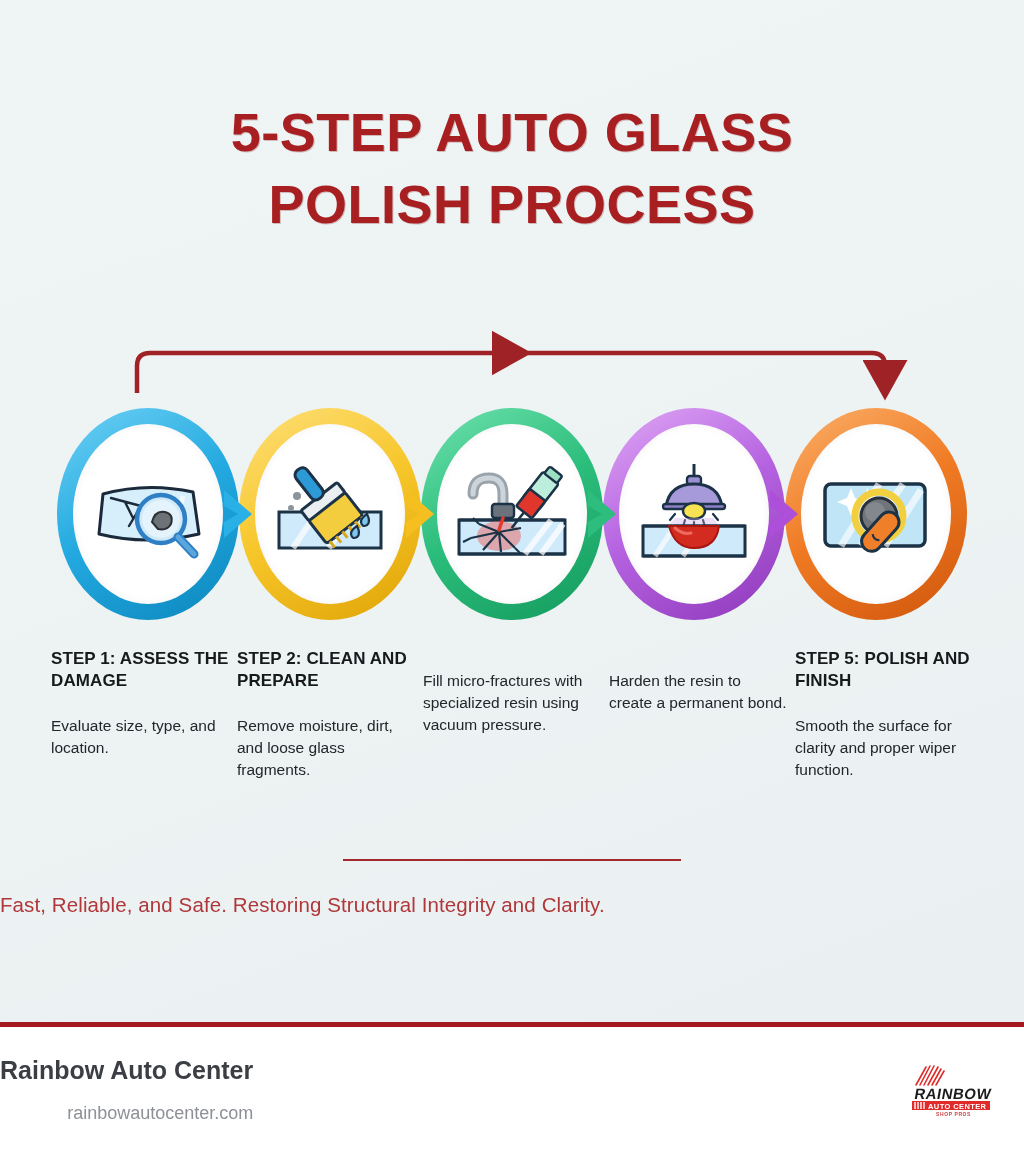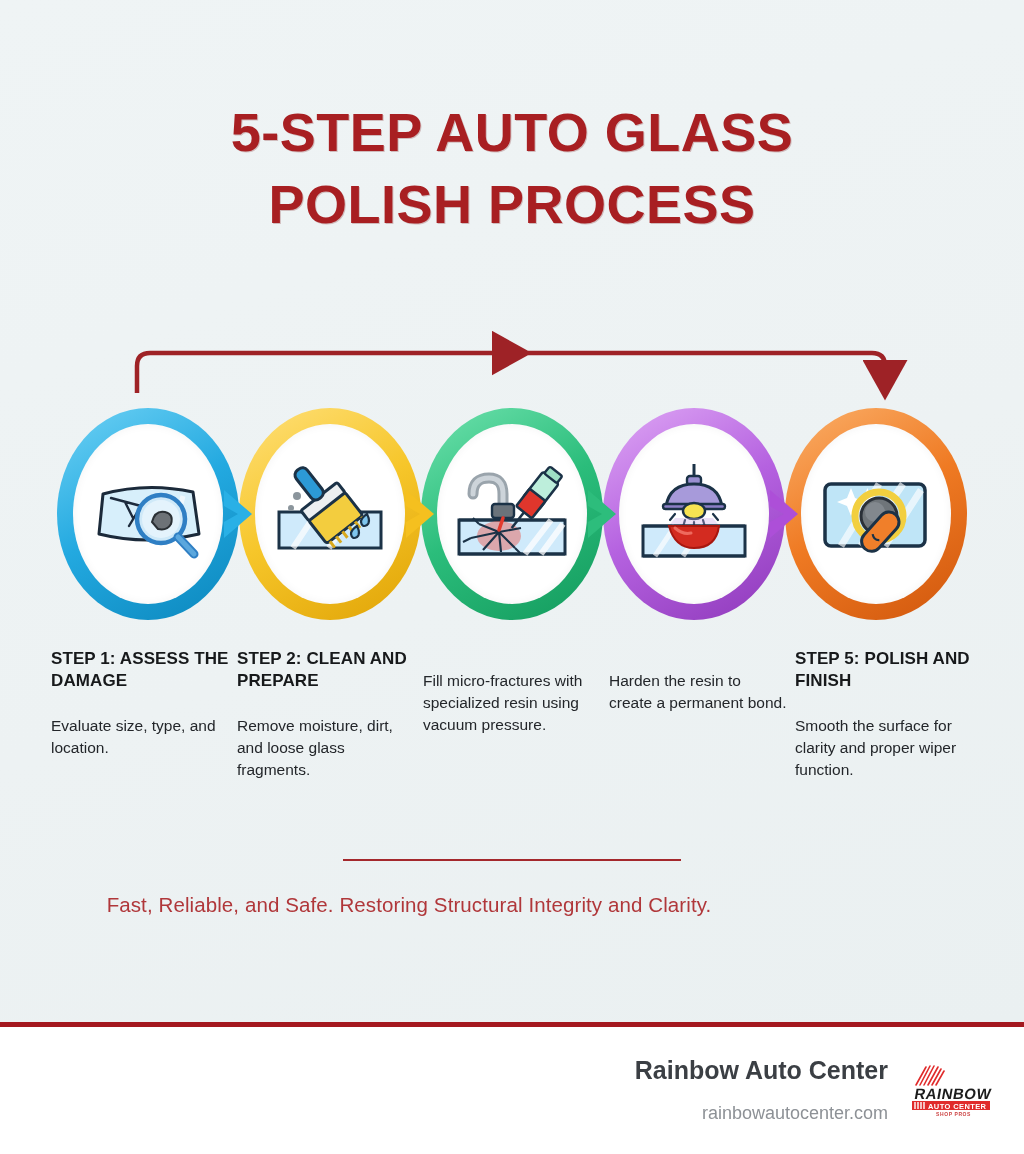--- a/index.html
+++ b/index.html
@@ -143,42 +143,40 @@
     top: 859px;
     width: 338px;
     height: 2px;
     background: #a4282c;
   }
   .tagline {
     position: absolute;
     left: 0;
     top: 893px;
     width: 818px;
-    text-align: center;
     font-size: 20.5px;
     color: #b0373a;
     letter-spacing: 0.1px;
   }
 
   
   .footer-rule {
     width: 100%;
     height: 5px;
     background: #a4181f;
     flex: 0 0 auto;
   }
   .footer {
     flex: 1 1 auto;
     background: #ffffff;
     display: flex;
     align-items: center;
-    justify-content: flex-end;
+    justify-content: space-between;
     padding-right: 26px;
     box-sizing: border-box;
-    padding-left: 24px;
   }
   .footer-text {
     text-align: right;
     margin-right: 18px;
   }
   .footer-name {
     font-size: 25px;
     font-weight: bold;
     color: #3b3f44;
     line-height: 1.18;

